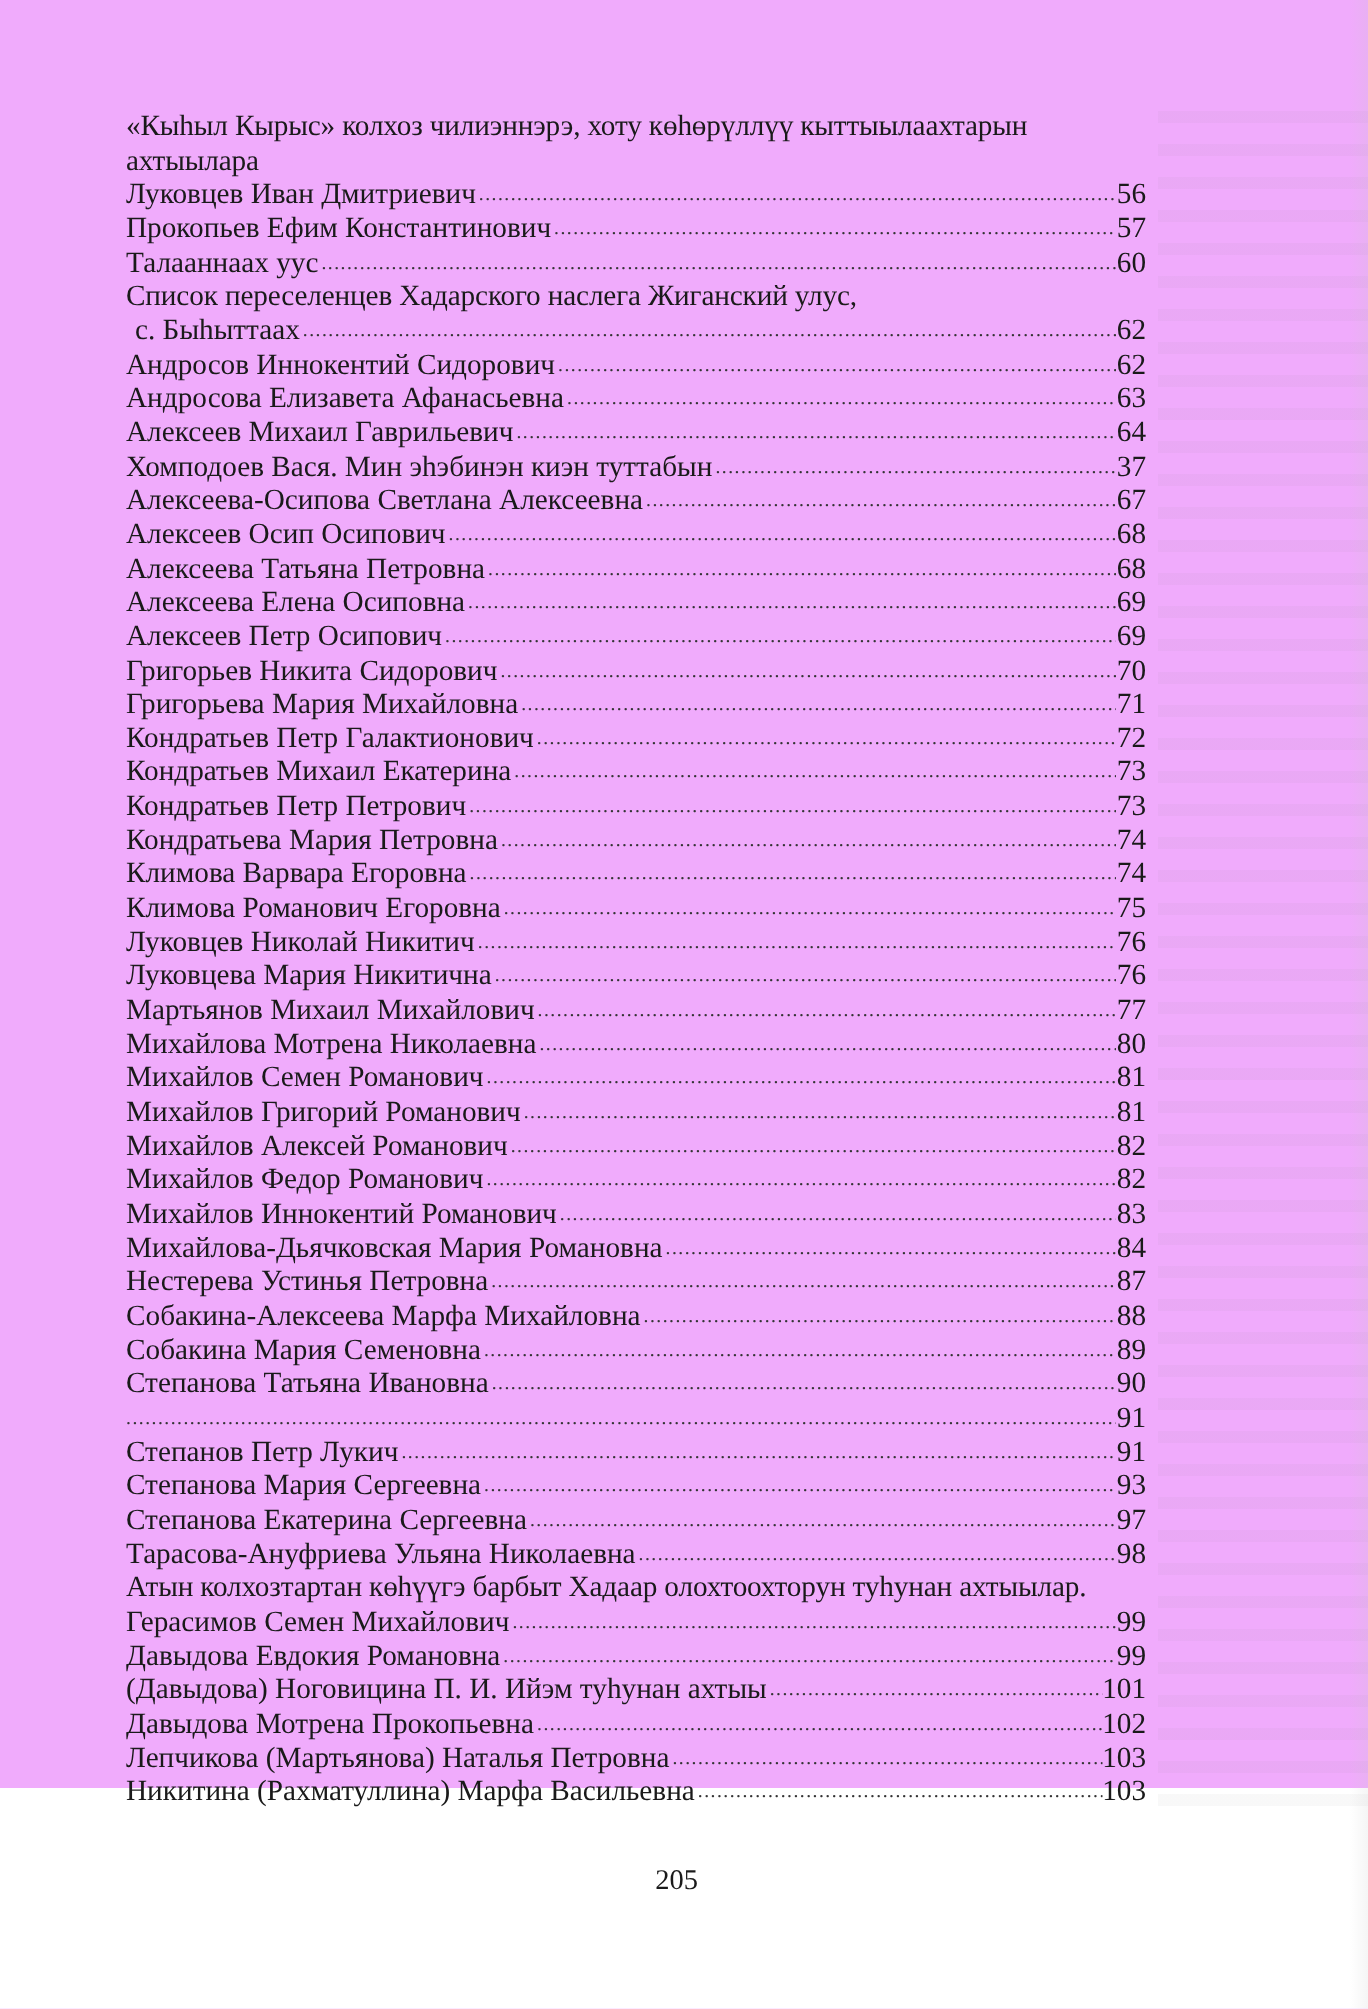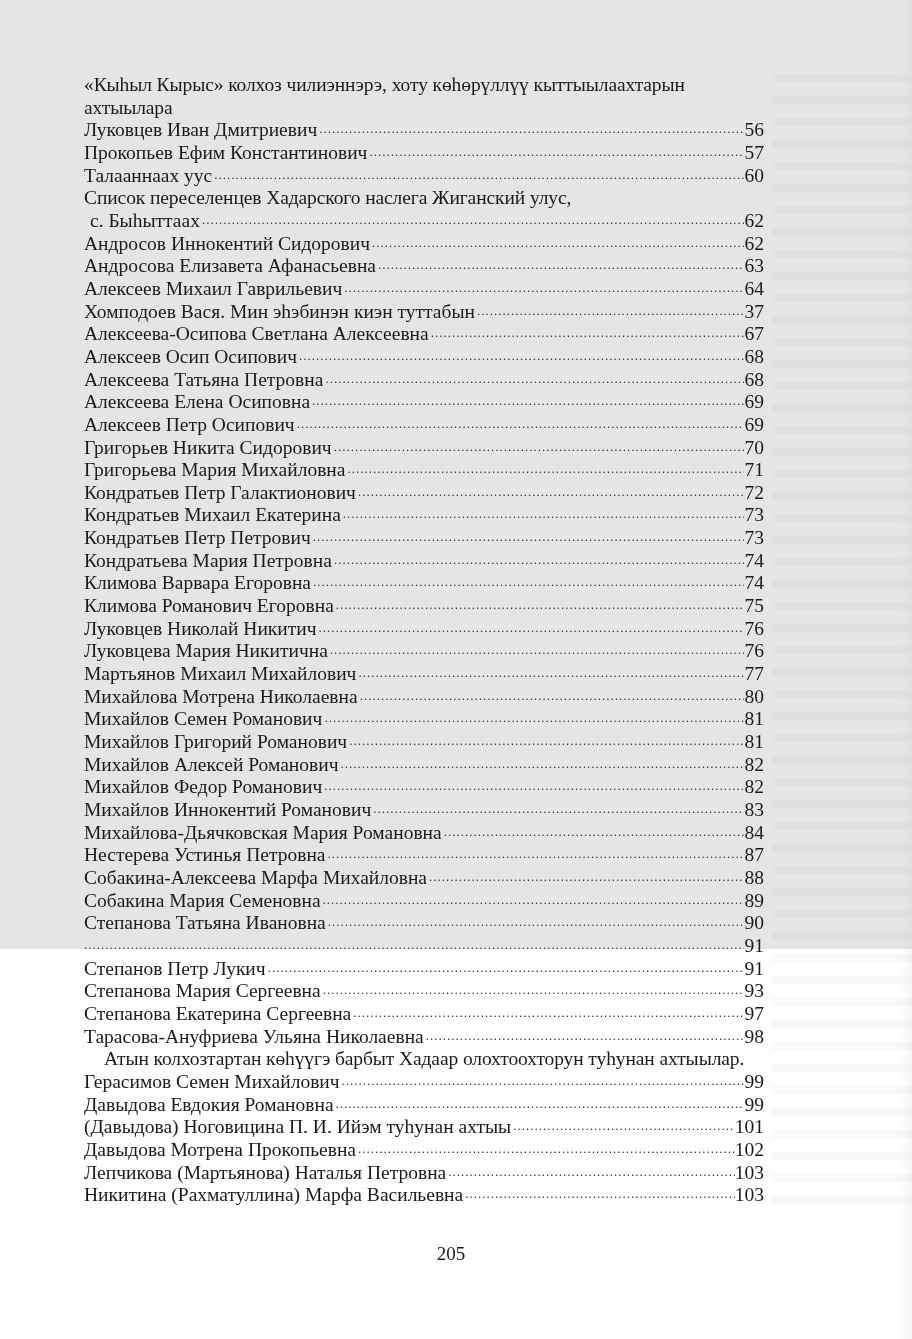--- a/index.html
+++ b/index.html
@@ -11,22 +11,22 @@
       width: 912px;
       height: 1339px;
       position: relative;
       overflow: hidden;
       font-family: "Liberation Serif", "DejaVu Serif", serif;
       color: #1a1a1a;
     }
     .page {
       position: absolute;
       left: 0; top: 0;
-      width: 912px; height: 949px;
-      background: #e5e5e5;
+      width: 912px; height: 1192px;
+      background: #f0abfc;
     }
     
     .bleed {
       position: absolute;
       right: 0;
       top: 60px;
       width: 140px;
       height: 1150px;
       background: repeating-linear-gradient(
         to bottom,
@@ -56,21 +56,20 @@
       font-size: 19.5px;
       line-height: 22.65px;
     }
     .toc-heading {
       display: block;
       white-space: nowrap;
       letter-spacing: -0.1px;
     }
     .toc-heading.wide {
       width: 720px;
-      margin-left: 20px;
     }
     .toc-entry {
       display: flex;
       align-items: flex-end;
       white-space: nowrap;
     }
     .toc-entry .title {
       flex: 0 0 auto;
       padding-right: 2px;
     }

